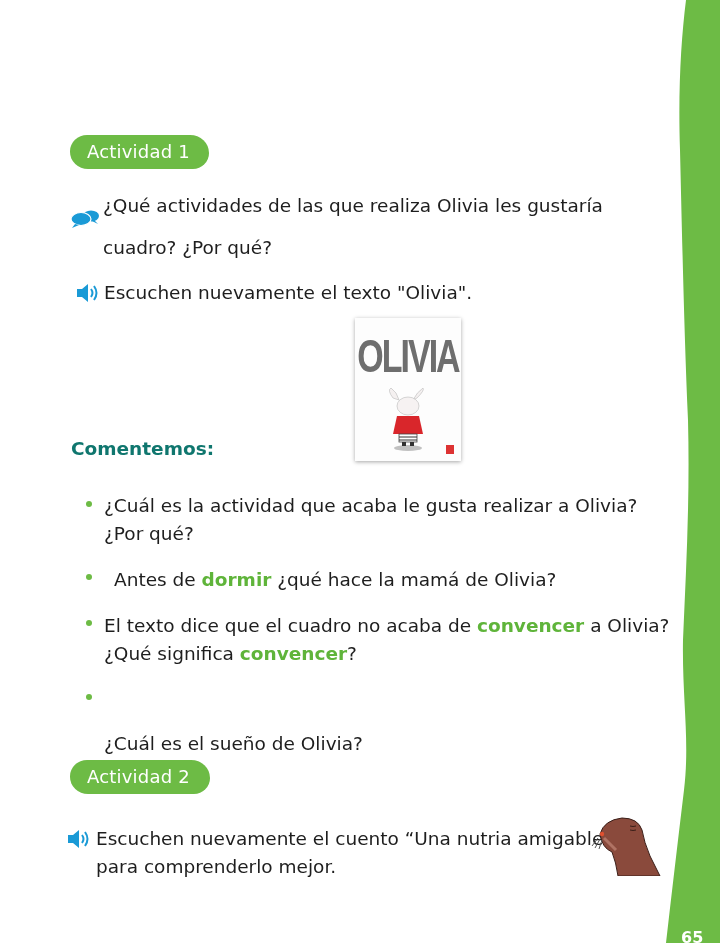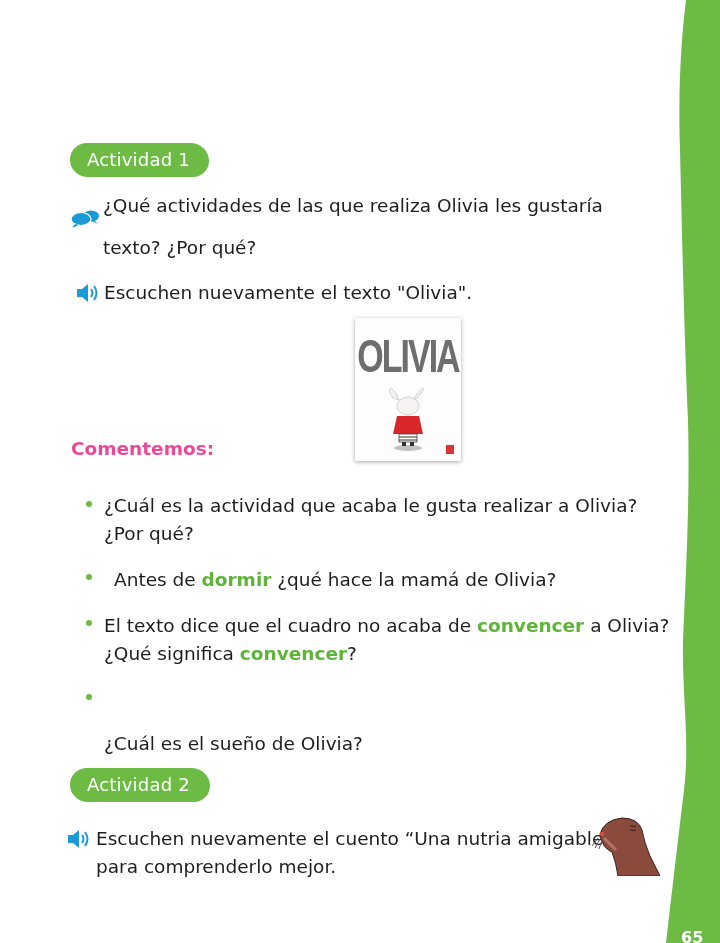--- a/index.html
+++ b/index.html
@@ -11,27 +11,27 @@
     }
     .side-band { position: absolute; top: 0; left: 0; width: 720px; height: 943px; pointer-events: none; }
     .page-number {
       position: absolute; left: 681px; top: 928px; width: 28px; text-align: left;
       color: #ffffff; font-weight: bold; font-size: 16px; font-family: "DejaVu Sans", sans-serif;
     }
     .pill {
       position: absolute; height: 34px; background: #6dbb45;
       border-radius: 18px 20px 17px 19px / 17px 19px 17px 18px;
       color: #ffffff; font-size: 18px; line-height: 34px;
-      padding: 0 17px; box-sizing: border-box; letter-spacing: 0.2px; margin-top: 8px;
+      padding: 0 17px; box-sizing: border-box; letter-spacing: 0.2px;
     }
     .pill-1 { left: 70px; top: 135px; width: 139px; }
     .pill-2 { left: 70px; top: 760px; width: 140px; }
     .line { position: absolute; font-size: 18.5px; line-height: 27px; white-space: nowrap; }
     .icon { position: absolute; }
-    .heading { position: absolute; left: 71px; top: 438px; font-size: 18.5px; font-weight: bold; color: #ec4899; }
+    .heading { position: absolute; left: 71px; top: 438px; font-size: 18.5px; font-weight: bold; color: #0f766e; }
     .bullet {
       position: absolute; width: 6px; height: 6px; border-radius: 50%; background: #6dbb45;
     }
     .hl { color: #5fb43a; font-weight: bold; }
     .book {
       position: absolute; left: 311px; top: 318px; width: 106px; height: 143px;
       background: #fdfdfd; box-shadow: 0 1px 4px rgba(0,0,0,0.35); margin-left: 44px;
     }
     .book-title {
       position: absolute; left: 0; top: 12px; width: 106px; text-align: center;
@@ -50,21 +50,21 @@
 
 <div class="pill pill-1">Actividad 1</div>
 
 <svg class="icon" style="left:70px;top:209px;" width="30" height="20" viewBox="0 0 30 20">
   <ellipse cx="21" cy="7" rx="8" ry="5.5" fill="#1a9ad6"></ellipse>
   <path d="M24 11 L28 15 L22 12 Z" fill="#1a9ad6"></path>
   <ellipse cx="11" cy="10" rx="10" ry="6.5" fill="#1a9ad6" stroke="#fff" stroke-width="1.2"></ellipse>
   <path d="M5 15 L2 19 L9 16 Z" fill="#1a9ad6"></path>
 </svg>
 <div class="line" style="left:103px;top:192px;">¿Qué actividades de las que realiza Olivia les gustaría</div>
-<div class="line" style="left:103px;top:234px;">texto? ¿Por qué?</div>
+<div class="line" style="left:103px;top:234px;">cuadro? ¿Por qué?</div>
 
 <svg class="icon" style="left:75px;top:283px;" width="26" height="20" viewBox="0 0 26 20">
   <path d="M2 6 L7 6 L13 1 L13 19 L7 14 L2 14 Z" fill="#1a9ad6"></path>
   <path d="M16 6 Q19 10 16 14" stroke="#1a9ad6" stroke-width="2" fill="none"></path>
   <path d="M19 3 Q24 10 19 17" stroke="#1a9ad6" stroke-width="2" fill="none"></path>
 </svg>
 <div class="line" style="left:104px;top:279px;">Escuchen nuevamente el texto "Olivia".</div>
 
 <div class="book">
   <div class="book-title">OLIVIA</div>

